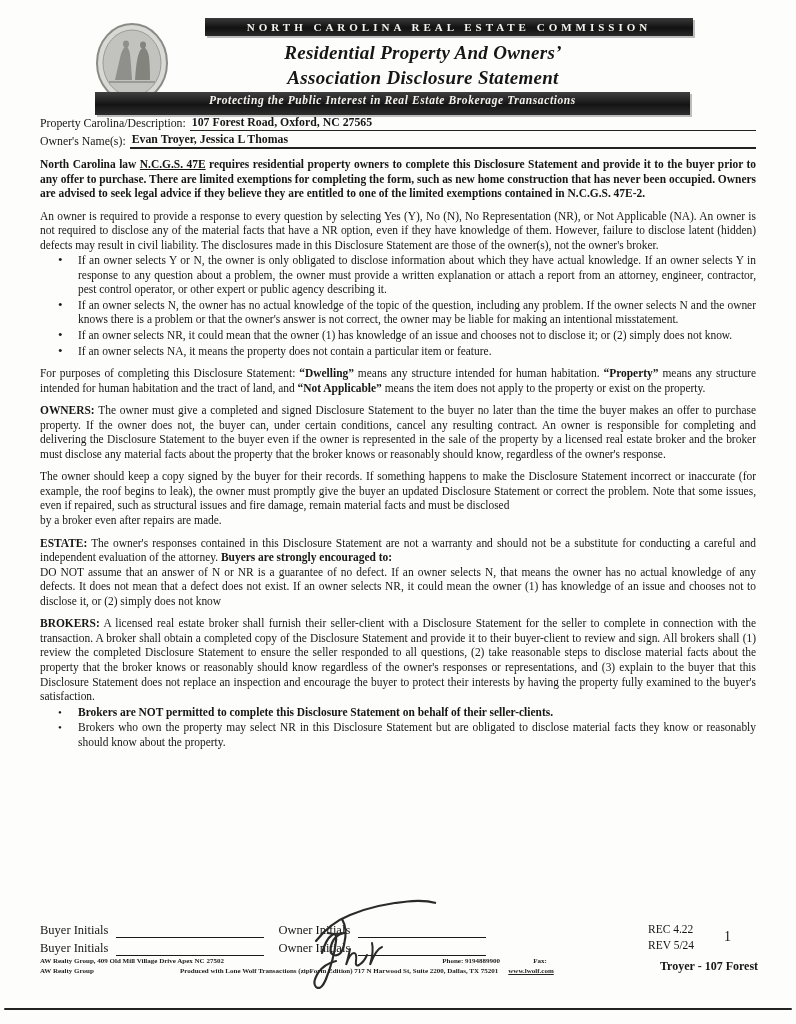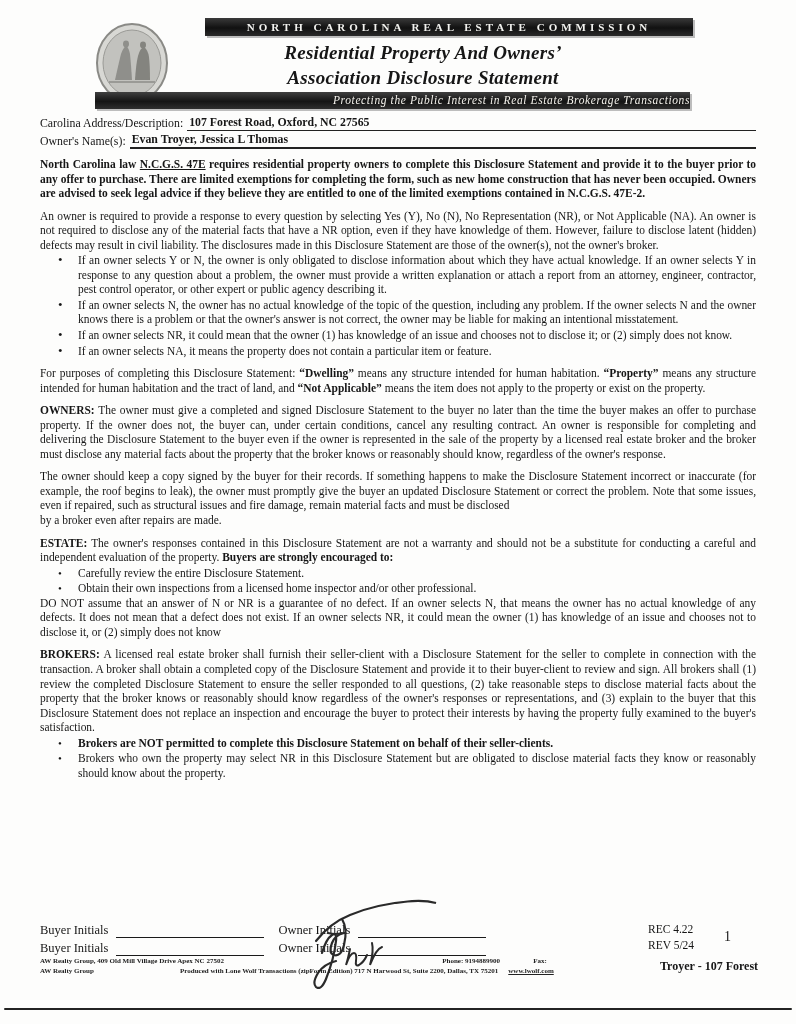--- a/index.html
+++ b/index.html
@@ -27,24 +27,24 @@
     font-size:11px; font-weight:bold; letter-spacing:4px;
     line-height:18px; white-space:nowrap;
     box-shadow:2px 2px 0 rgba(0,0,0,.25);
   }
   .title { position:absolute; left:171px; width:424px; top:26px; text-align:center; }
   .title div {
     font-size:19px; font-weight:bold; font-style:italic;
     line-height:25px; letter-spacing:.3px;
   }
   .banner2 {
-    position:absolute; left:55px; top:78px; right:66px; height:17px;
+    position:absolute; left:55px; top:78px; right:66px; height:23px;
     background:linear-gradient(#404040,#141414 55%,#2e2e2e);
-    color:#f4f2ec; text-align:right;
-    font-size:11.5px; font-weight:normal; font-style:italic;
+    color:#f4f2ec; text-align:center;
+    font-size:11.5px; font-weight:bold; font-style:italic;
     line-height:17px; letter-spacing:.6px;
     box-shadow:2px 2px 0 rgba(0,0,0,.25);
   }
 
   
   .fieldrow { display:flex; align-items:flex-end; font-size:11.8px; line-height:16px; }
   .fieldrow .lbl { white-space:nowrap; padding-right:4px; }
   .fieldrow .val {
     font-weight:bold; white-space:nowrap; padding:0 6px 0 2px;
     border-bottom:1.4px solid #222;
@@ -120,21 +120,21 @@
       </svg>
       <div class="banner1">NORTH CAROLINA REAL ESTATE COMMISSION</div>
       <div class="title">
         <div>Residential Property And Owners’</div>
         <div>Association Disclosure Statement</div>
       </div>
       <div class="banner2">Protecting the Public Interest in Real Estate Brokerage Transactions</div>
     </div>
 
     <div class="fieldrow">
-      <span class="lbl">Carolina Address/Description:</span>
+      <span class="lbl">Property Carolina/Description:</span>
       <span class="val">107 Forest Road, Oxford, NC  27565</span>
       <span class="fill"></span>
     </div>
     <div class="fieldrow thick">
       <span class="lbl">Owner's Name(s):</span>
       <span class="val">Evan  Troyer, Jessica L Thomas</span>
       <span class="fill"></span>
     </div>
 
     <div class="body">
@@ -150,26 +150,22 @@
         <li>If an owner selects NA, it means the property does not contain a particular item or feature.</li>
       </ul>
 
       <p><span>For purposes of completing this Disclosure Statement: </span><b class="term">“Dwelling”</b><span> means any structure intended for human habitation. </span><b class="term">“Property”</b><span> means any structure intended for human habitation and the tract of land, and </span><b class="term">“Not Applicable”</b><span> means the item does not apply to the property or exist on the property.</span></p>
 
       <p><b>OWNERS:</b><span> The owner must give a completed and signed Disclosure Statement to the buyer no later than the time the buyer makes an offer to purchase property. If the owner does not, the buyer can, under certain conditions, cancel any resulting contract. An owner is responsible for completing and delivering the Disclosure Statement to the buyer even if the owner is represented in the sale of the property by a licensed real estate broker and the broker must disclose any material facts about the property that the broker knows or reasonably should know, regardless of the owner's response.</span></p>
 
       <p class="prewrap">The owner should keep a copy signed by the buyer for their records. If something happens to make the Disclosure Statement incorrect or inaccurate (for example, the roof begins to leak), the owner must promptly give the buyer an updated Disclosure Statement or correct the problem. Note that some issues, even if repaired, such as structural issues and fire damage, remain material facts and must be disclosed
 by a broker even after repairs are made.</p>
 
-      <p><b>ESTATE:</b><span> The owner's responses contained in this Disclosure Statement are not a warranty and should not be a substitute for conducting a careful and independent evaluation of the property. </span><b>Buyers are strongly encouraged to:</b></p>
-
-      <ul class="blist">
-        <li>Carefully review the entire Disclosure Statement.</li>
-        <li>Obtain their own inspections from a licensed home inspector and/or other professional.</li>
-      </ul>
+      <p><b>ESTATE:</b><span> The owner's responses contained in this Disclosure Statement are not a warranty and should not be a substitute for conducting a careful and independent evaluation of the attorney. </span><b>Buyers are strongly encouraged to:</b></p>
+
 
       <p class="nogap">DO NOT assume that an answer of N or NR is a guarantee of no defect. If an owner selects N, that means the owner has no actual knowledge of any defects. It does not mean that a defect does not exist. If an owner selects NR, it could mean the owner (1) has knowledge of an issue and chooses not to disclose it, or (2) simply does not know</p>
 
       <p><b>BROKERS:</b><span> A licensed real estate broker shall furnish their seller-client with a Disclosure Statement for the seller to complete in connection with the transaction. A broker shall obtain a completed copy of the Disclosure Statement and provide it to their buyer-client to review and sign. All brokers shall (1) review the completed Disclosure Statement to ensure the seller responded to all questions, (2) take reasonable steps to disclose material facts about the property that the broker knows or reasonably should know regardless of the owner's responses or representations, and (3) explain to the buyer that this Disclosure Statement does not replace an inspection and encourage the buyer to protect their interests by having the property fully examined to the buyer's satisfaction.</span></p>
 
       <ul class="blist">
         <li><b>Brokers are NOT permitted to complete this Disclosure Statement on behalf of their seller-clients.</b></li>
         <li>Brokers who own the property may select NR in this Disclosure Statement but are obligated to disclose material facts they know or reasonably should know about the property.</li>
       </ul>
 

